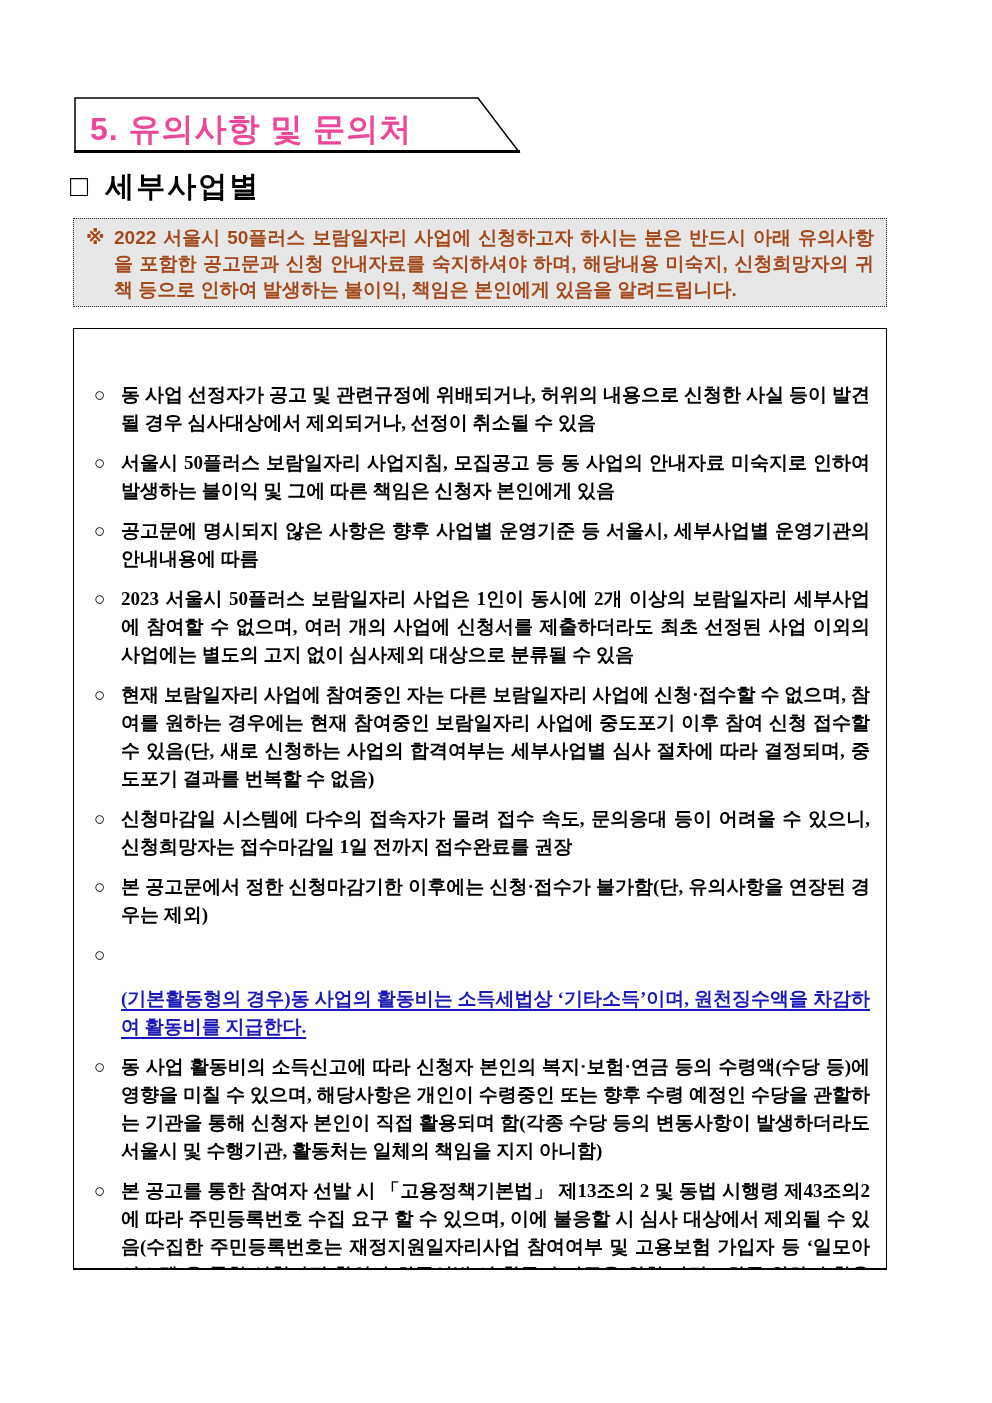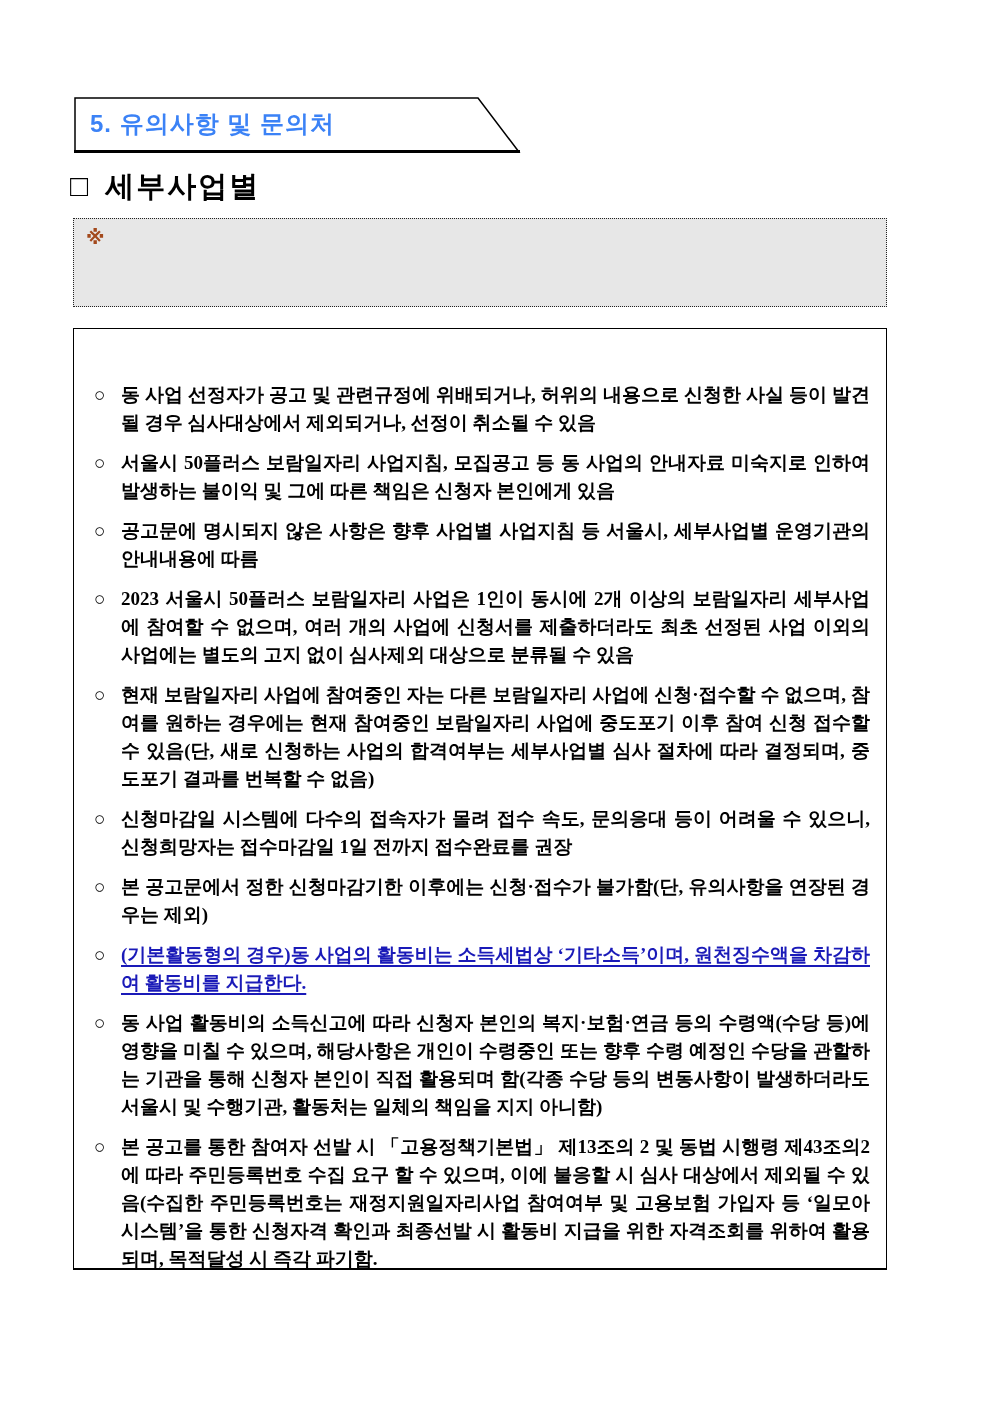--- a/index.html
+++ b/index.html
@@ -22,23 +22,23 @@
     width: 450px;
     height: 60px;
   }
   .banner svg { position: absolute; left: 0; top: 0; }
   .banner-title {
     position: absolute;
     left: 16px;
     top: 12px;
     font-family: "Liberation Sans", "DejaVu Sans", sans-serif;
     font-weight: bold;
-    font-size: 24px;
+    font-size: 32px;
     letter-spacing: 1px;
-    color: #3b82f6;
+    color: #ec4899;
     white-space: nowrap;
   }
 
   
   .subsection {
     position: absolute;
     left: 70px;
     top: 167px;
     display: flex;
     align-items: center;
@@ -111,20 +111,21 @@
     text-align: justify;
     word-break: break-all;
     font-weight: bold;
   }
   .plist .txt.em-text {
     color: var(--em-color, #1a1ab8);
     font-weight: bold;
     text-decoration: underline;
     text-decoration-thickness: 2px;
     text-underline-offset: 4px;
+    margin-top: 44px;
   }
 </style>
 </head>
 <body>
 
 <div class="page">
 
   <div class="banner">
     <svg width="450" height="60" viewBox="0 0 450 60">
       <polygon points="1,2 404,2 445,56 1,56" fill="#ffffff" stroke="#000000" stroke-width="1.5"></polygon>
@@ -133,35 +134,36 @@
     <div class="banner-title">5. 유의사항 및 문의처</div>
   </div>
 
   <div class="subsection">
     <span class="sq">□</span>
     <span>세부사업별</span>
   </div>
 
   <div class="notice">
     <span class="nmark">※</span>
+    <span class="ntext">2022 서울시 50플러스 보람일자리 사업에 신청하고자 하시는 분은 반드시 아래 유의사항을 포함한 공고문과 신청 안내자료를 숙지하셔야 하며, 해당내용 미숙지, 신청희망자의 귀책 등으로 인하여 발생하는 불이익, 책임은 본인에게 있음을 알려드립니다.</span>
   </div>
 
   <div class="mainbox">
     <ul class="plist">
         <li class="item">
           <span class="marker">○</span>
           <span class="txt">동 사업 선정자가 공고 및 관련규정에 위배되거나, 허위의 내용으로 신청한 사실 등이 발견될 경우 심사대상에서 제외되거나, 선정이 취소될 수 있음</span>
         </li>
         <li class="item">
           <span class="marker">○</span>
           <span class="txt">서울시 50플러스 보람일자리 사업지침, 모집공고 등 동 사업의 안내자료 미숙지로 인하여 발생하는 불이익 및 그에 따른 책임은 신청자 본인에게 있음</span>
         </li>
         <li class="item">
           <span class="marker">○</span>
-          <span class="txt">공고문에 명시되지 않은 사항은 향후 사업별 사업지침 등 서울시, 세부사업별 운영기관의 안내내용에 따름</span>
+          <span class="txt">공고문에 명시되지 않은 사항은 향후 사업별 운영기준 등 서울시, 세부사업별 운영기관의 안내내용에 따름</span>
         </li>
         <li class="item">
           <span class="marker">○</span>
           <span class="txt">2023 서울시 50플러스 보람일자리 사업은 1인이 동시에 2개 이상의 보람일자리 세부사업에 참여할 수 없으며, 여러 개의 사업에 신청서를 제출하더라도 최초 선정된 사업 이외의 사업에는 별도의 고지 없이 심사제외 대상으로 분류될 수 있음</span>
         </li>
         <li class="item">
           <span class="marker">○</span>
           <span class="txt">현재 보람일자리 사업에 참여중인 자는 다른 보람일자리 사업에 신청·접수할 수 없으며, 참여를 원하는 경우에는 현재 참여중인 보람일자리 사업에 중도포기 이후 참여 신청 접수할 수 있음(단, 새로 신청하는 사업의 합격여부는 세부사업별 심사 절차에 따라 결정되며, 중도포기 결과를 번복할 수 없음)</span>
         </li>
         <li class="item">

